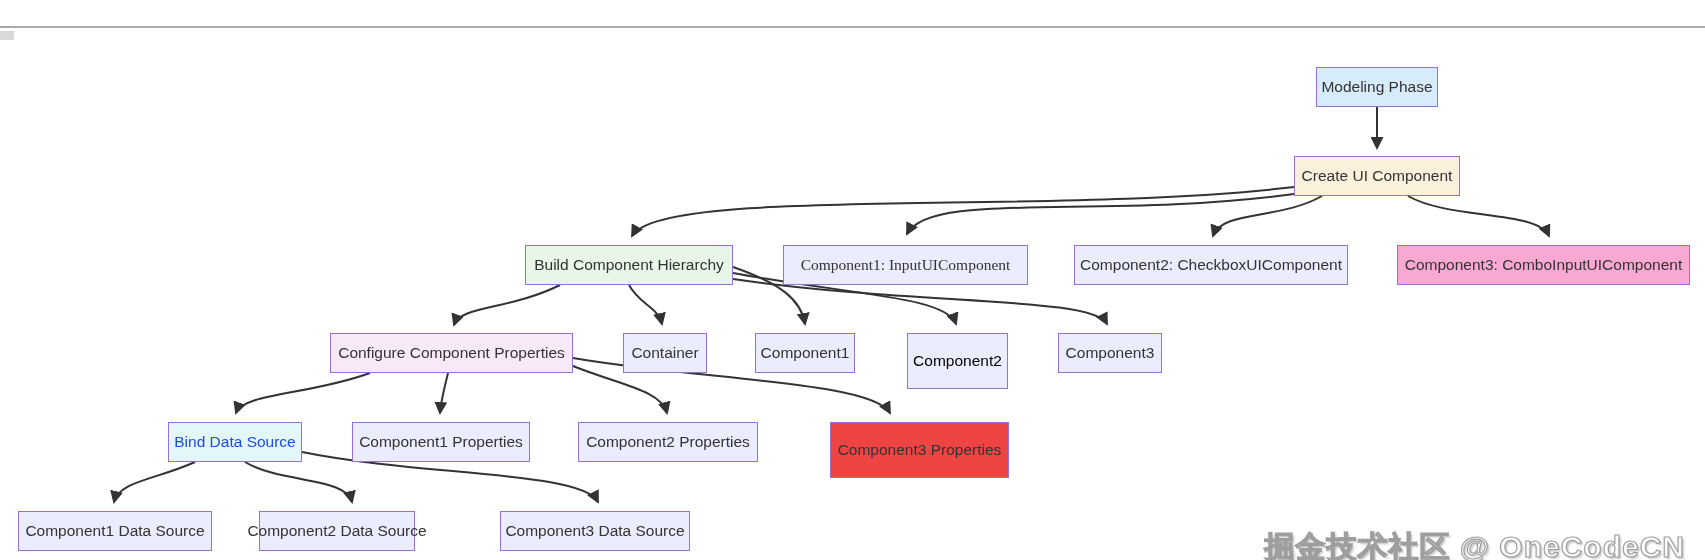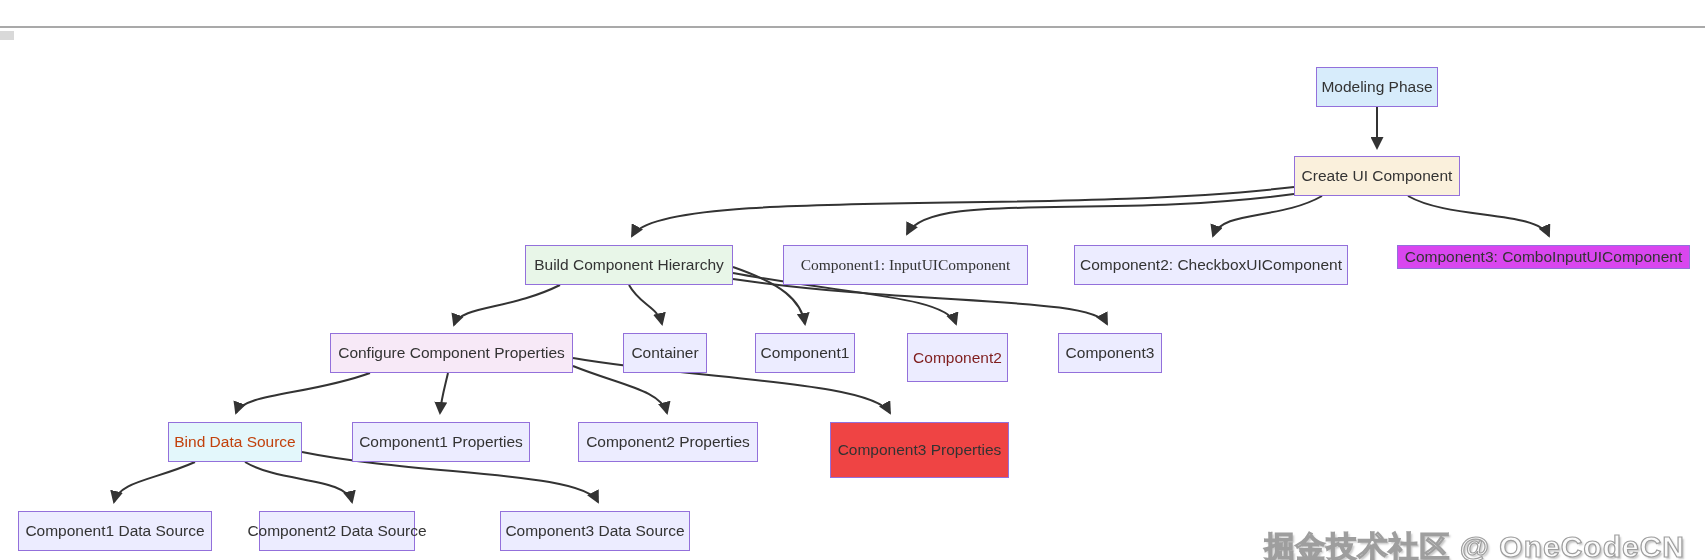--- a/index.html
+++ b/index.html
@@ -77,27 +77,27 @@
         <path d="M302,428 C420,452 582,447 598,478" fill="none" stroke="#333333" stroke-width="2" marker-end="url(#arrowhead)"></path>
       </g>
   </svg>
 
   <div id="nodes">
       <div class="node" style="left: 1316px; top: 43px; width: 122px; height: 40px; background: rgb(215, 236, 251); border-color: rgb(147, 112, 219); color: rgb(51, 51, 51);">Modeling Phase</div>
       <div class="node" style="left: 1294px; top: 132px; width: 166px; height: 40px; background: rgb(250, 240, 220); border-color: rgb(147, 112, 219); color: rgb(51, 51, 51);">Create UI Component</div>
       <div class="node" style="left: 525px; top: 221px; width: 208px; height: 40px; background: rgb(232, 246, 232); border-color: rgb(147, 112, 219); color: rgb(51, 51, 51);">Build Component Hierarchy</div>
       <div class="node" style="left: 783px; top: 221px; width: 245px; height: 40px; background: rgb(236, 236, 255); border-color: rgb(147, 112, 219); color: rgb(51, 51, 51); font-family: Liberation Serif, serif;">Component1: InputUIComponent</div>
       <div class="node" style="left: 1074px; top: 221px; width: 274px; height: 40px; background: rgb(236, 236, 255); border-color: rgb(147, 112, 219); color: rgb(51, 51, 51);">Component2: CheckboxUIComponent</div>
-      <div class="node" style="left: 1397px; top: 221px; width: 293px; height: 24px; background: #d946ef; border-color: rgb(147, 112, 219); color: rgb(51, 51, 51);">Component3: ComboInputUIComponent</div>
+      <div class="node" style="left: 1397px; top: 221px; width: 293px; height: 40px; background: #f9a8d4; border-color: rgb(147, 112, 219); color: rgb(51, 51, 51);">Component3: ComboInputUIComponent</div>
       <div class="node" style="left: 330px; top: 309px; width: 243px; height: 40px; background: rgb(247, 233, 247); border-color: rgb(147, 112, 219); color: rgb(51, 51, 51);">Configure Component Properties</div>
       <div class="node" style="left: 623px; top: 309px; width: 84px; height: 40px; background: rgb(236, 236, 255); border-color: rgb(147, 112, 219); color: rgb(51, 51, 51);">Container</div>
       <div class="node" style="left: 755px; top: 309px; width: 100px; height: 40px; background: rgb(236, 236, 255); border-color: rgb(147, 112, 219); color: rgb(51, 51, 51);">Component1</div>
-      <div class="node" style="left: 907px; top: 309px; width: 101px; height: 49px; background: rgb(236, 236, 255); border-color: rgb(147, 112, 219); color: #7f1d1d;">Component2</div>
+      <div class="node" style="left: 907px; top: 309px; width: 101px; height: 56px; background: rgb(236, 236, 255); border-color: rgb(147, 112, 219); color: #000000;">Component2</div>
       <div class="node" style="left: 1058px; top: 309px; width: 104px; height: 40px; background: rgb(236, 236, 255); border-color: rgb(147, 112, 219); color: rgb(51, 51, 51);">Component3</div>
-      <div class="node" style="left: 168px; top: 398px; width: 134px; height: 40px; background: rgb(227, 247, 251); border-color: rgb(147, 112, 219); color: #c2410c; text-align: right;">Bind Data Source</div>
+      <div class="node" style="left: 168px; top: 398px; width: 134px; height: 40px; background: rgb(227, 247, 251); border-color: rgb(147, 112, 219); color: #1d4ed8; text-align: right;">Bind Data Source</div>
       <div class="node" style="left: 352px; top: 398px; width: 178px; height: 40px; background: rgb(236, 236, 255); border-color: rgb(147, 112, 219); color: rgb(51, 51, 51);">Component1 Properties</div>
       <div class="node" style="left: 578px; top: 398px; width: 180px; height: 40px; background: rgb(236, 236, 255); border-color: rgb(147, 112, 219); color: rgb(51, 51, 51);">Component2 Properties</div>
       <div class="node" style="left: 830px; top: 398px; width: 179px; height: 56px; background: #ef4444; border-color: rgb(147, 112, 219); color: rgb(51, 51, 51);">Component3 Properties</div>
       <div class="node" style="left: 18px; top: 487px; width: 194px; height: 40px; background: rgb(236, 236, 255); border-color: rgb(147, 112, 219); color: rgb(51, 51, 51);">Component1 Data Source</div>
       <div class="node" style="left: 259px; top: 487px; width: 156px; height: 40px; background: rgb(236, 236, 255); border-color: rgb(147, 112, 219); color: rgb(51, 51, 51);">Component2 Data Source</div>
       <div class="node" style="left: 500px; top: 487px; width: 190px; height: 40px; background: rgb(236, 236, 255); border-color: rgb(147, 112, 219); color: rgb(51, 51, 51);">Component3 Data Source</div>
     </div>
 
   <div id="watermark">掘金技术社区 @ OneCodeCN</div>
 </div>

